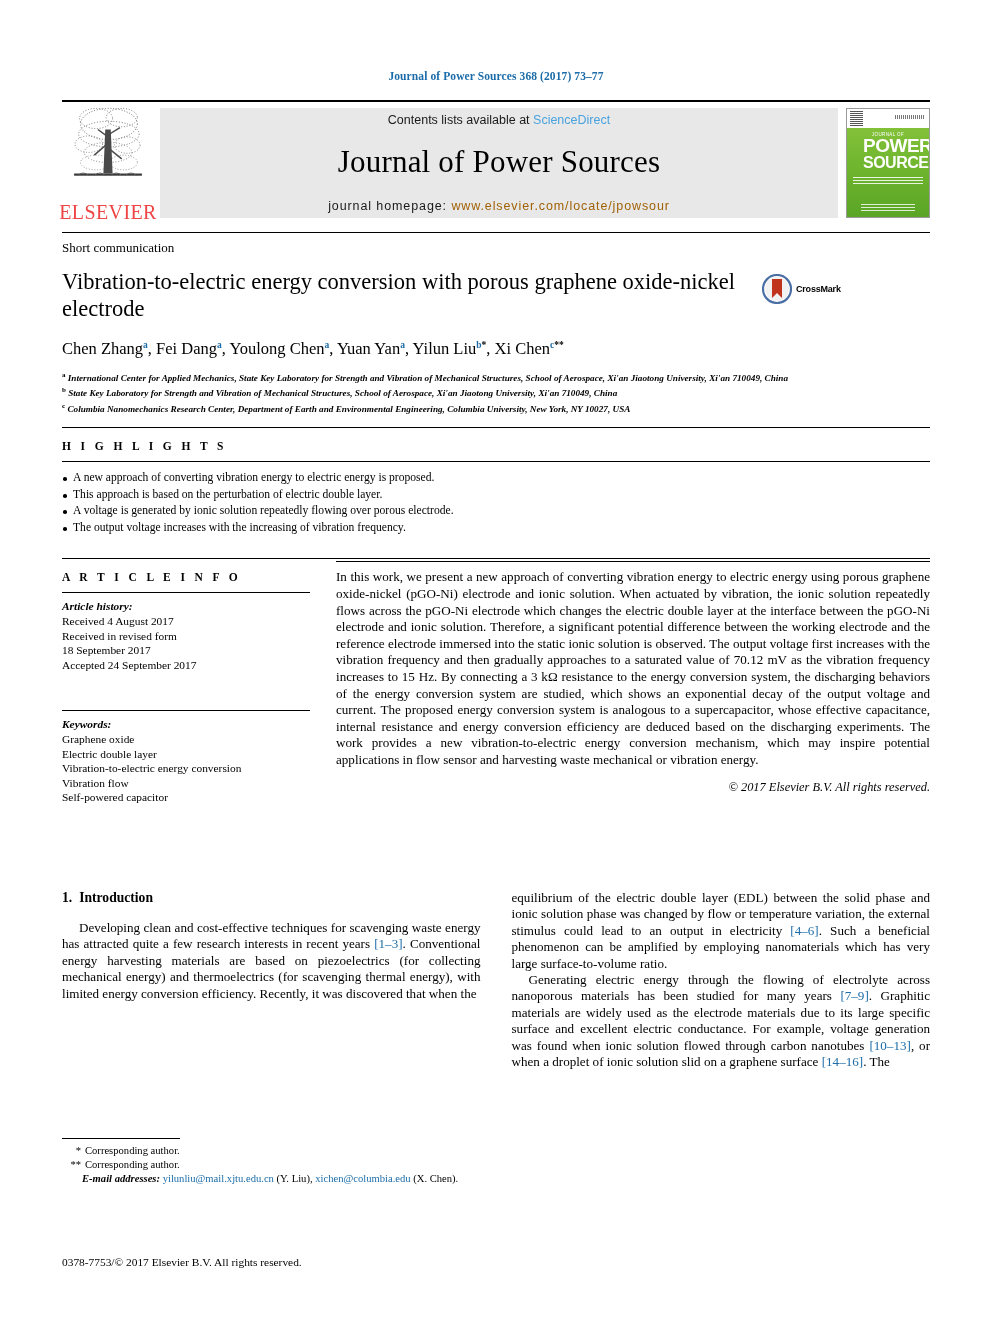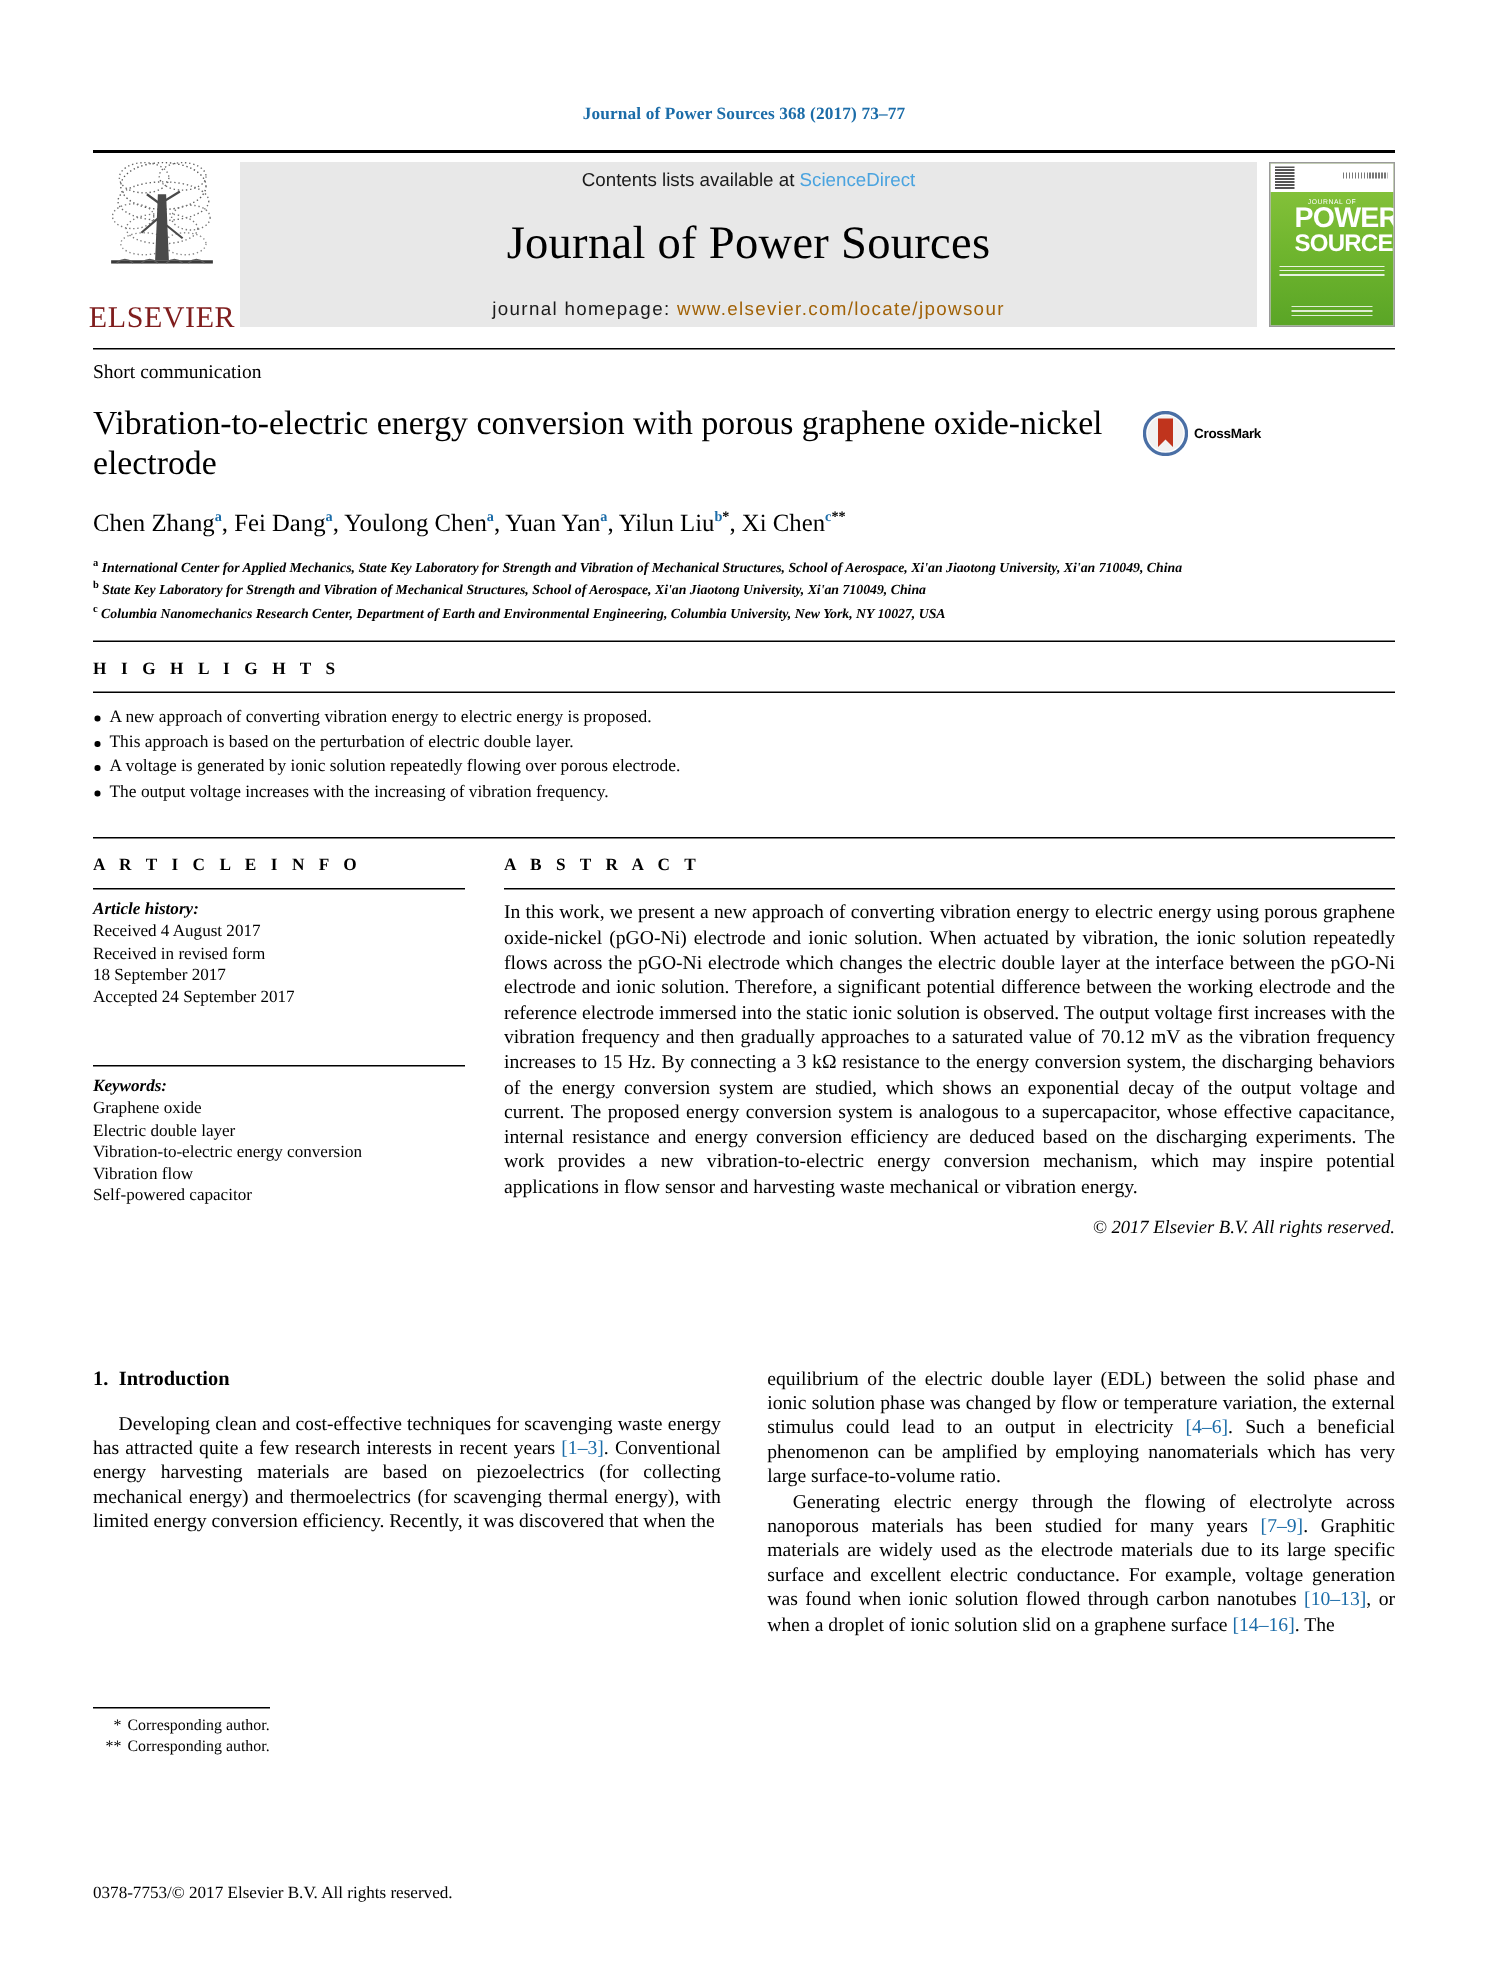--- a/index.html
+++ b/index.html
@@ -47,21 +47,21 @@
     flex: 0 0 92px;
     display: flex;
     flex-direction: column;
     justify-content: flex-end;
     align-items: center;
     padding-bottom: 2px;
     box-sizing: border-box;
   }
   .tree-svg { display:block; }
   .elsevier-word {
-    color: #7f1d1d;
+    color: #ef4444;
     font-family: "Liberation Serif", serif;
     font-size: 20px;
     letter-spacing: .4px;
     line-height: 1;
     margin-top: 12px;
   }
   .masthead-center {
     flex: 1 1 auto;
     background: #e8e8e8;
     margin: 6px 8px 6px 6px;
@@ -427,21 +427,20 @@
         <div class="ai-label">Keywords:</div>
         <div>Graphene oxide</div>
         <div>Electric double layer</div>
         <div>Vibration-to-electric energy conversion</div>
         <div>Vibration flow</div>
         <div>Self-powered capacitor</div>
       </div>
     </div>
 
     <div class="col-abs">
-      <div class="sec-head">A B S T R A C T</div>
       <div class="ai-rule"></div>
       <div class="abs-text">In this work, we present a new approach of converting vibration energy to electric energy using porous graphene oxide-nickel (pGO-Ni) electrode and ionic solution. When actuated by vibration, the ionic solution repeatedly flows across the pGO-Ni electrode which changes the electric double layer at the interface between the pGO-Ni electrode and ionic solution. Therefore, a significant potential difference between the working electrode and the reference electrode immersed into the static ionic solution is observed. The output voltage first increases with the vibration frequency and then gradually approaches to a saturated value of 70.12 mV as the vibration frequency increases to 15 Hz. By connecting a 3 kΩ resistance to the energy conversion system, the discharging behaviors of the energy conversion system are studied, which shows an exponential decay of the output voltage and current. The proposed energy conversion system is analogous to a supercapacitor, whose effective capacitance, internal resistance and energy conversion efficiency are deduced based on the discharging experiments. The work provides a new vibration-to-electric energy conversion mechanism, which may inspire potential applications in flow sensor and harvesting waste mechanical or vibration energy.</div>
       <div class="copyright">© 2017 Elsevier B.V. All rights reserved.</div>
     </div>
   </div>
 
   <div class="body-cols">
     <div class="bcol">
       <div class="h1">
         <span class="num">1.</span><span>Introduction</span>
@@ -452,19 +451,20 @@
     <div class="bcol">
       <p class="para" style="text-indent:0"><span>equilibrium of the electric double layer (EDL) between the solid phase and ionic solution phase was changed by flow or temperature variation, the external stimulus could lead to an output in electricity </span><span class="ref">[4–6]</span><span>. Such a beneficial phenomenon can be amplified by employing nanomaterials which has very large surface-to-volume ratio.</span></p>
       <p class="para"><span>Generating electric energy through the flowing of electrolyte across nanoporous materials has been studied for many years </span><span class="ref">[7–9]</span><span>. Graphitic materials are widely used as the electrode materials due to its large specific surface and excellent electric conductance. For example, voltage generation was found when ionic solution flowed through carbon nanotubes </span><span class="ref">[10–13]</span><span>, or when a droplet of ionic solution slid on a graphene surface </span><span class="ref">[14–16]</span><span>. The</span></p>
     </div>
   </div>
 
   <div class="footnotes">
     <div class="fn-rule"></div>
     <div class="fn-line"><span class="fn-star">*</span><span>Corresponding author.</span></div>
     <div class="fn-line"><span class="fn-star">**</span><span>Corresponding author.</span></div>
+    <div class="fn-line fn-email"><span class="lbl">E-mail addresses:</span> <span class="link">yilunliu@mail.xjtu.edu.cn</span> <span>(Y. Liu)</span>, <span class="link">xichen@columbia.edu</span> <span>(X. Chen).</span></div>
   </div>
 
   <div class="doi-block">
     <div class="issn">0378-7753/© 2017 Elsevier B.V. All rights reserved.</div>
   </div>
 
 </div>
 
 </body></html>

